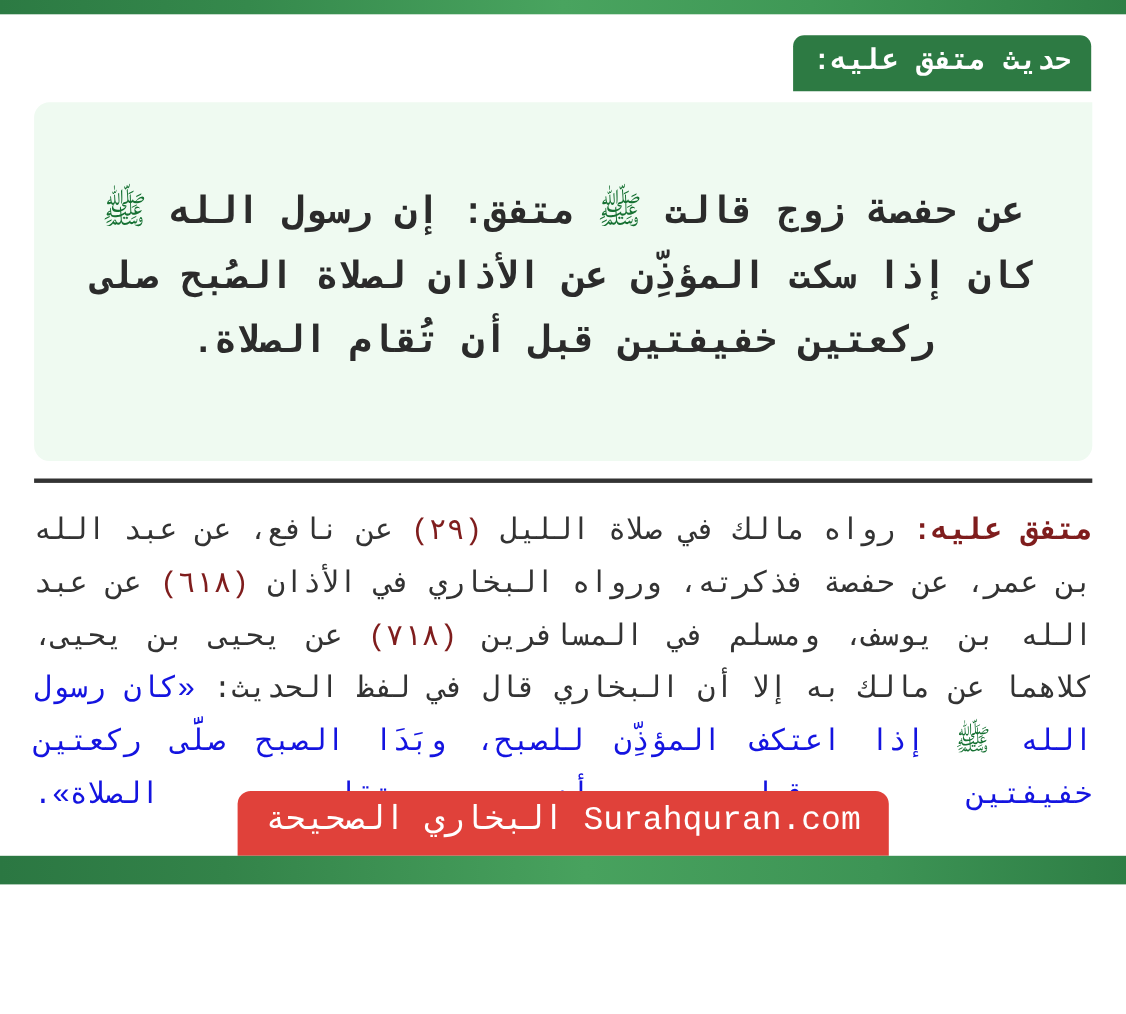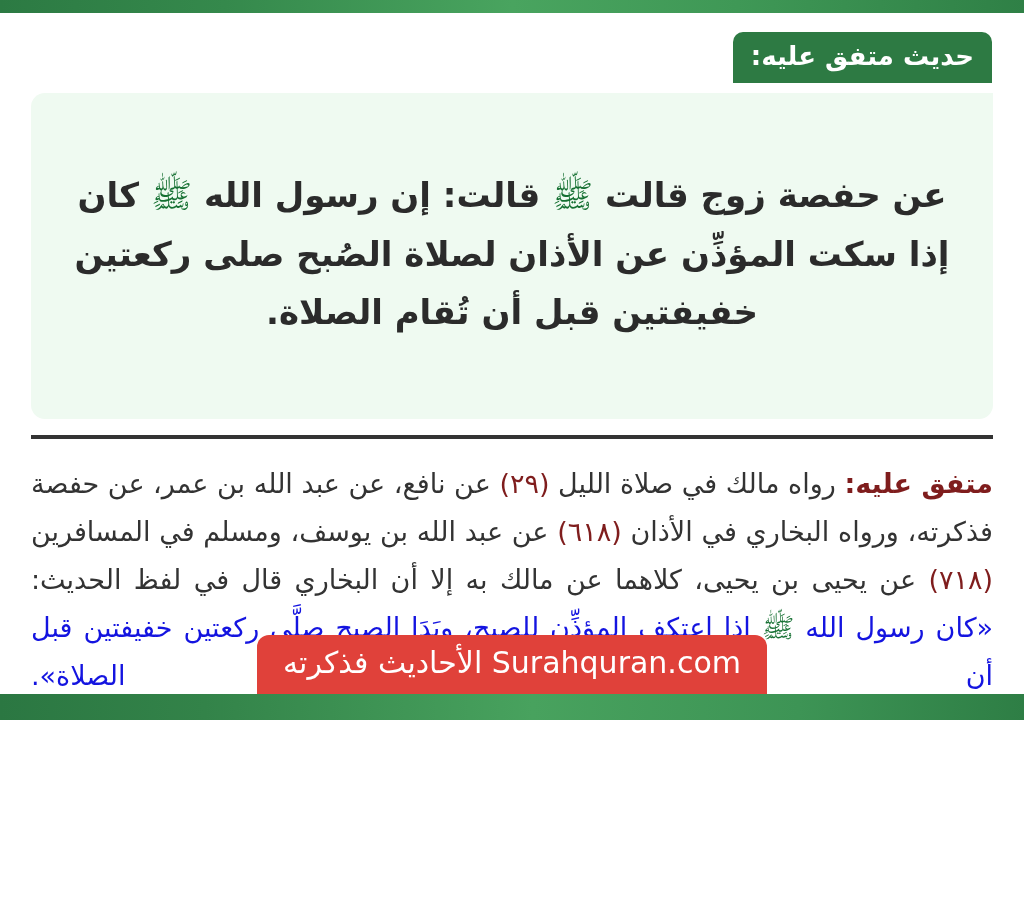--- a/index.html
+++ b/index.html
@@ -12,22 +12,23 @@
     height: 922px;
     background: #ffffff;
     font-family: "DejaVu Sans", "Liberation Sans", sans-serif;
     overflow: hidden;
     position: relative;
   }
 
   .page {
     position: relative;
     width: 1024px;
-    height: 720px;
+    height: 804px;
     box-sizing: border-box;
+    font-family: Liberation Mono, monospace;
   }
 
   
   .bar-top {
     position: absolute;
     top: 0;
     left: 0;
     width: 1024px;
     height: 13px;
     background: linear-gradient(90deg,
@@ -172,26 +173,26 @@
 
 <div class="page">
 
   <div class="bar-top"></div>
 
   <div class="badge-row">
     <span class="badge">حديث متفق عليه:</span>
   </div>
 
   <div class="hadith-panel">
-    <div class="hadith-text"><span>عن حفصة زوج قالت </span><span class="sala">ﷺ</span><span> قالت: إن رسول الله </span><span class="sala">ﷺ</span><span> كان إذا سكت المؤذِّن عن الأذان لصلاة الصُبح صلى ركعتين خفيفتين قبل أن تُقام الصلاة.</span></div>
+    <div class="hadith-text"><span>عن حفصة زوج قالت </span><span class="sala">ﷺ</span><span> متفق: إن رسول الله </span><span class="sala">ﷺ</span><span> كان إذا سكت المؤذِّن عن الأذان لصلاة الصُبح صلى ركعتين خفيفتين قبل أن تُقام الصلاة.</span></div>
   </div>
 
   <div class="divider"></div>
 
   <div class="commentary"><span class="label">متفق عليه:</span><span> رواه مالك في صلاة الليل </span><span class="ref">(٢٩)</span><span> عن نافع، عن عبد الله بن عمر، عن حفصة فذكرته، ورواه البخاري في الأذان </span><span class="ref">(٦١٨)</span><span> عن عبد الله بن يوسف، ومسلم في المسافرين </span><span class="ref">(٧١٨)</span><span> عن يحيى بن يحيى، كلاهما عن مالك به إلا أن البخاري قال في لفظ الحديث: </span><span class="quote"><span>«كان رسول الله </span><span class="sala">ﷺ</span><span> إذا اعتكف المؤذِّن للصبح، وبَدَا الصبح صلَّى ركعتين خفيفتين قبل أن تقام الصلاة».</span></span></div>
 
   <div class="footer-row">
-    <span class="footer-banner"><span class="site">Surahquran.com</span> <span>الأحاديث فذكرته</span></span>
+    <span class="footer-banner"><span class="site">Surahquran.com</span> <span>البخاري الصحيحة</span></span>
   </div>
 
   <div class="bar-bottom"></div>
 
 </div>
 
 </body></html>

